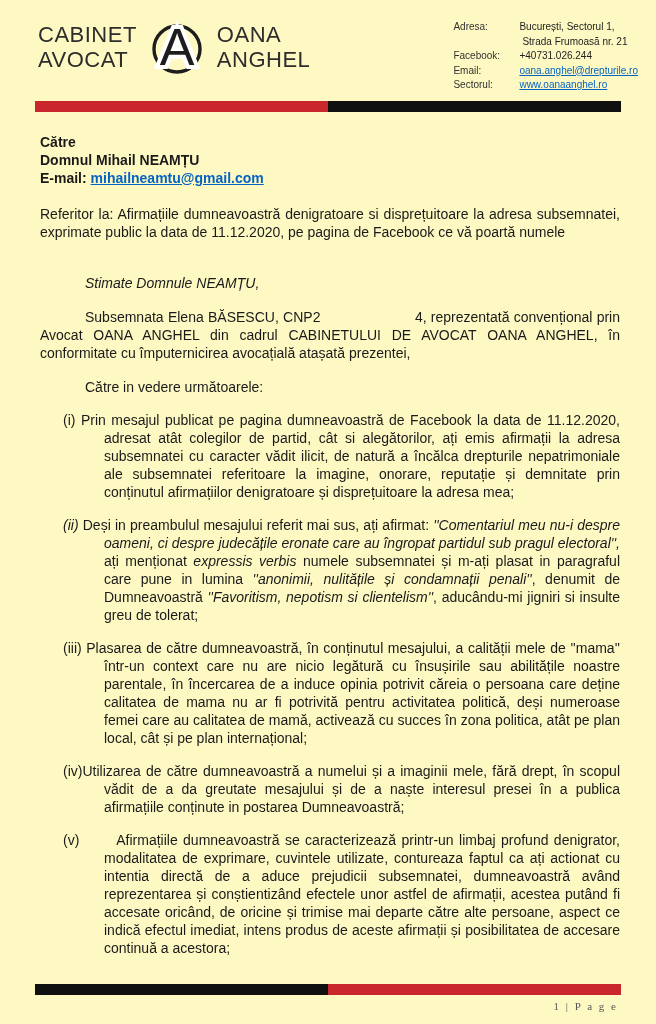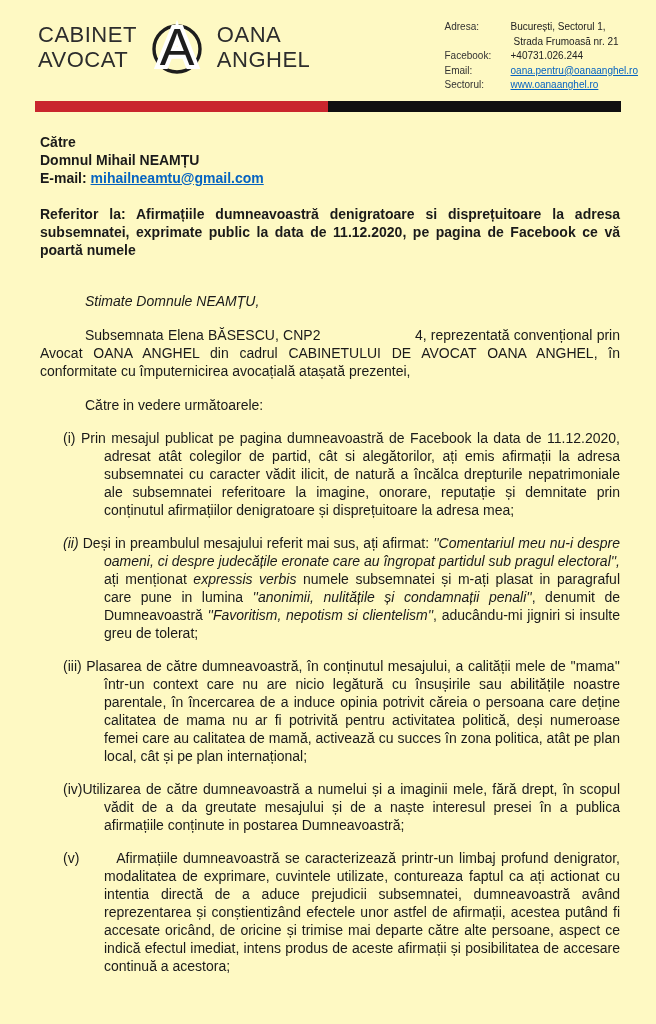--- a/index.html
+++ b/index.html
@@ -18,21 +18,21 @@
   .contact{margin-left:auto;padding-top:4px;display:grid;grid-template-columns:48px auto;column-gap:18px;
            font-size:10px;line-height:14.5px;color:#222;}
   .contact .clabel{color:#333;}
   
   .bar{height:11px;margin:0 35px;}
   .bar-top{margin-top:8px;background:linear-gradient(to right,var(--accent-red,#c9262d) 0 50%,var(--bar-black,#111) 50% 100%);}
   .bar-bottom{background:linear-gradient(to right,var(--bar-black,#111) 0 50%,var(--accent-red,#c9262d) 50% 100%);}
   
   main{padding:0 36px 0 40px;font-size:14px;line-height:18px;}
   .recipient{margin-top:21px;font-weight:700;}
-  .subject{margin:18px 0 0;font-weight:700;text-align:justify;}
+  .subject{margin:18px 0 0;font-weight:400;text-align:justify;}
   .salutation{margin:33px 0 0;padding-left:45px;font-style:italic;}
   .para{margin:16px 0 0;text-align:justify;}
   .indent{text-indent:45px;}
   .preamble{margin:16px 0 0;padding-left:45px;}
   .list-item{margin:15px 0 0;padding-left:64px;text-indent:-41px;text-align:justify;}
   
   .footer{position:absolute;left:0;right:0;bottom:12px;}
   .pagenum{margin:5px 38px 0 0;text-align:right;font-family:"Liberation Serif",serif;
            font-size:11px;letter-spacing:2px;color:#595959;}
 </style>
@@ -58,21 +58,21 @@
       </div>
     </div>
     <div class="contact">
       <span class="clabel">Adresa:</span>
       <span class="cvalue">București, Sectorul 1,</span>
       <span class="clabel"></span>
       <span class="cvalue" style="padding-left:3px;">Strada Frumoasă nr. 21</span>
       <span class="clabel">Facebook:</span>
       <span class="cvalue">+40731.026.244</span>
       <span class="clabel">Email:</span>
-      <a class="cvalue link" href="#">oana.pentru@oanaanghel.ro</a>
+      <a class="cvalue link" href="#">oana.anghel@drepturile.ro</a>
       <span class="clabel">Sectorul:</span>
       <a class="cvalue link" href="#">www.oanaanghel.ro</a>
     </div>
   </header>
 
   <div class="bar bar-top"></div>
 
   <main>
     <div class="recipient">
       <div>Către</div>
@@ -90,14 +90,18 @@
 
     <p class="preamble">Către in vedere următoarele:</p>
 
     <div class="list-item"><span>(i) </span><span>Prin mesajul publicat pe pagina dumneavoastră de Facebook la data de </span><span class="b">11.12.2020</span><span>, adresat atât colegilor de partid, cât si alegătorilor, </span><span class="b">ați emis afirmații la adresa subsemnatei cu caracter vădit ilicit, de natură a încălca drepturile nepatrimoniale ale subsemnatei referitoare la imagine, onorare, reputație și demnitate prin conținutul afirmațiilor denigratoare și disprețuitoare la adresa mea</span><span>;</span></div>
     <div class="list-item"><span class="i">(ii) </span><span>Deși in preambulul mesajului referit mai sus, ați afirmat: </span><span class="i">''Comentariul meu nu-i despre oameni, ci despre judecățile eronate care au îngropat partidul sub pragul electoral'', </span><span class="b">ați menționat </span><span class="b i">expressis verbis</span><span class="b"> numele subsemnatei și m-ați plasat in paragraful care pune in lumina </span><span class="b i">''anonimii, nulitățile și condamnații penali''</span><span>, denumit de Dumneavoastră </span><span class="i">''Favoritism, nepotism si clientelism''</span><span>, aducându-mi jigniri si insulte greu de tolerat;</span></div>
     <div class="list-item"><span>(iii) </span><span>Plasarea de către dumneavoastră, în conținutul mesajului, a calității mele de </span><span class="b">''mama''</span><span> într-un context care nu are nicio legătură cu însușirile sau abilitățile noastre parentale, </span><span class="b">în încercarea de a induce opinia potrivit căreia o persoana care deține calitatea de mama nu ar fi potrivită pentru activitatea politică, deși numeroase femei care au calitatea de mamă, activează cu succes în zona politica, atât pe plan local, cât și pe plan internațional;</span></div>
     <div class="list-item"><span class="b">(iv)</span><span class="b">Utilizarea de către dumneavoastră a numelui și a imaginii mele, fără drept, în scopul vădit de a da greutate mesajului și de a naște interesul presei în a publica afirmațiile conținute in postarea Dumneavoastră;</span></div>
     <div class="list-item"><span>(v)&nbsp;&nbsp;&nbsp;&nbsp;&nbsp;&nbsp; </span><span>Afirmațiile dumneavoastră se caracterizează printr-un limbaj profund denigrator, modalitatea de exprimare, cuvintele utilizate, contureaza faptul ca ați actionat cu intentia directă de a aduce prejudicii subsemnatei, dumneavoastră având reprezentarea și conștientizând efectele unor astfel de afirmații, </span><span class="b">acestea putând fi accesate oricând, de oricine și trimise mai departe către alte persoane, aspect ce indică efectul imediat, intens produs de aceste afirmații și posibilitatea de accesare continuă a acestora;</span></div>
   </main>
 
+  <div class="footer">
+    <div class="bar bar-bottom"></div>
+    <div class="pagenum">1 | P a g e</div>
+  </div>
 
 </div>
 
 </body></html>

